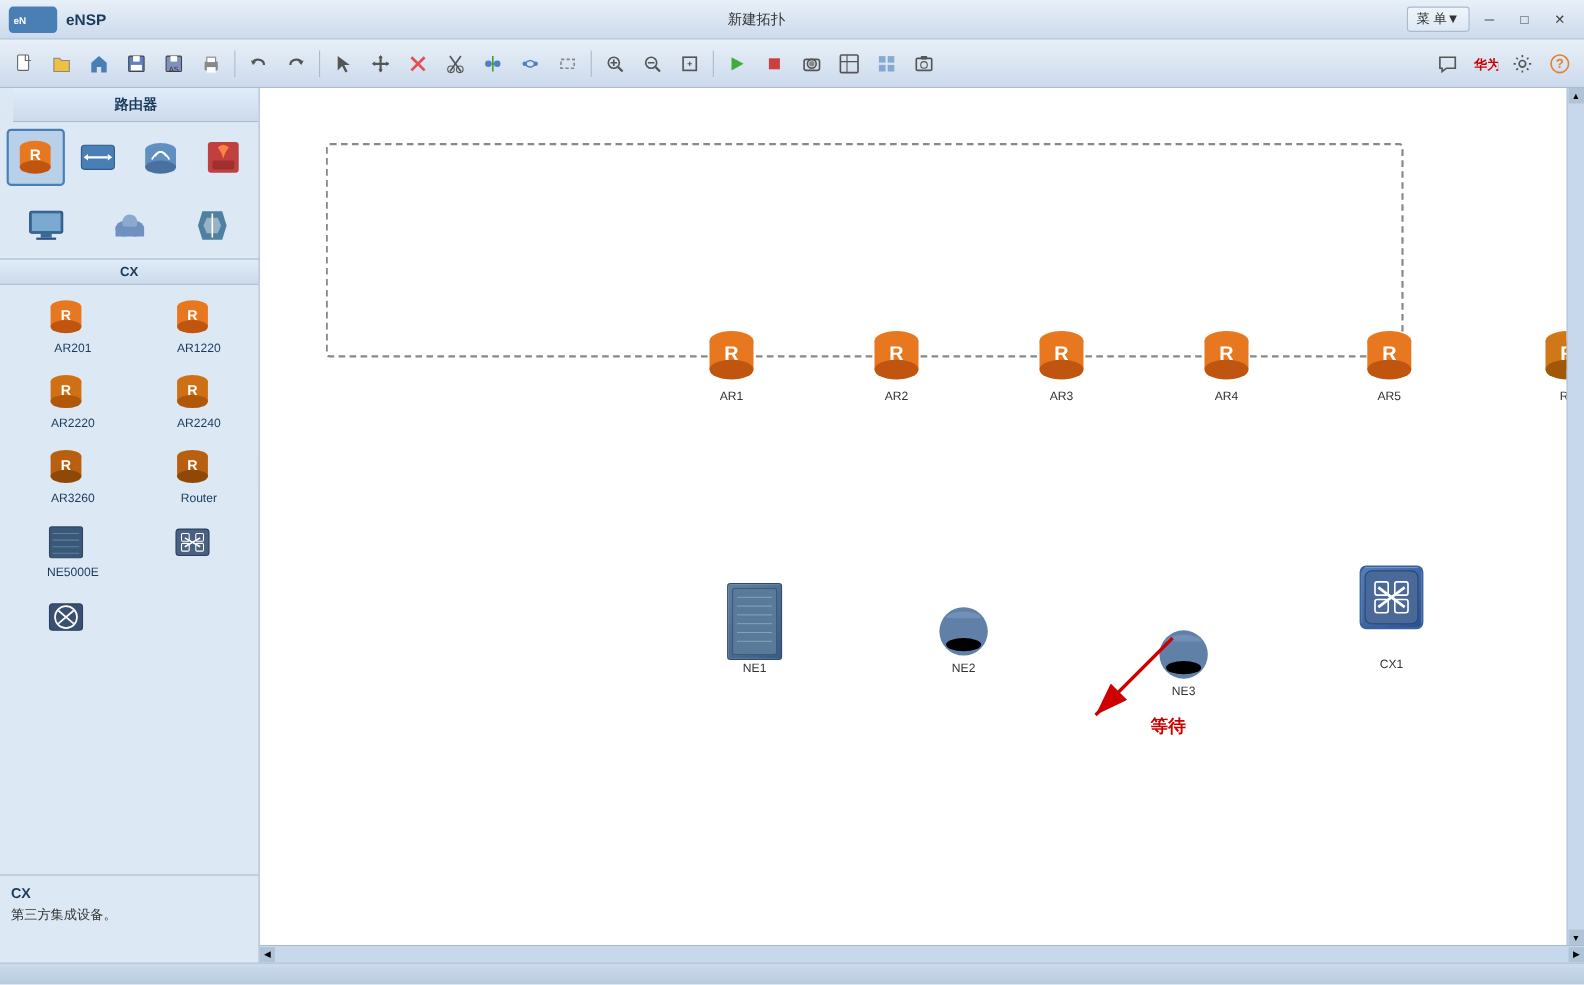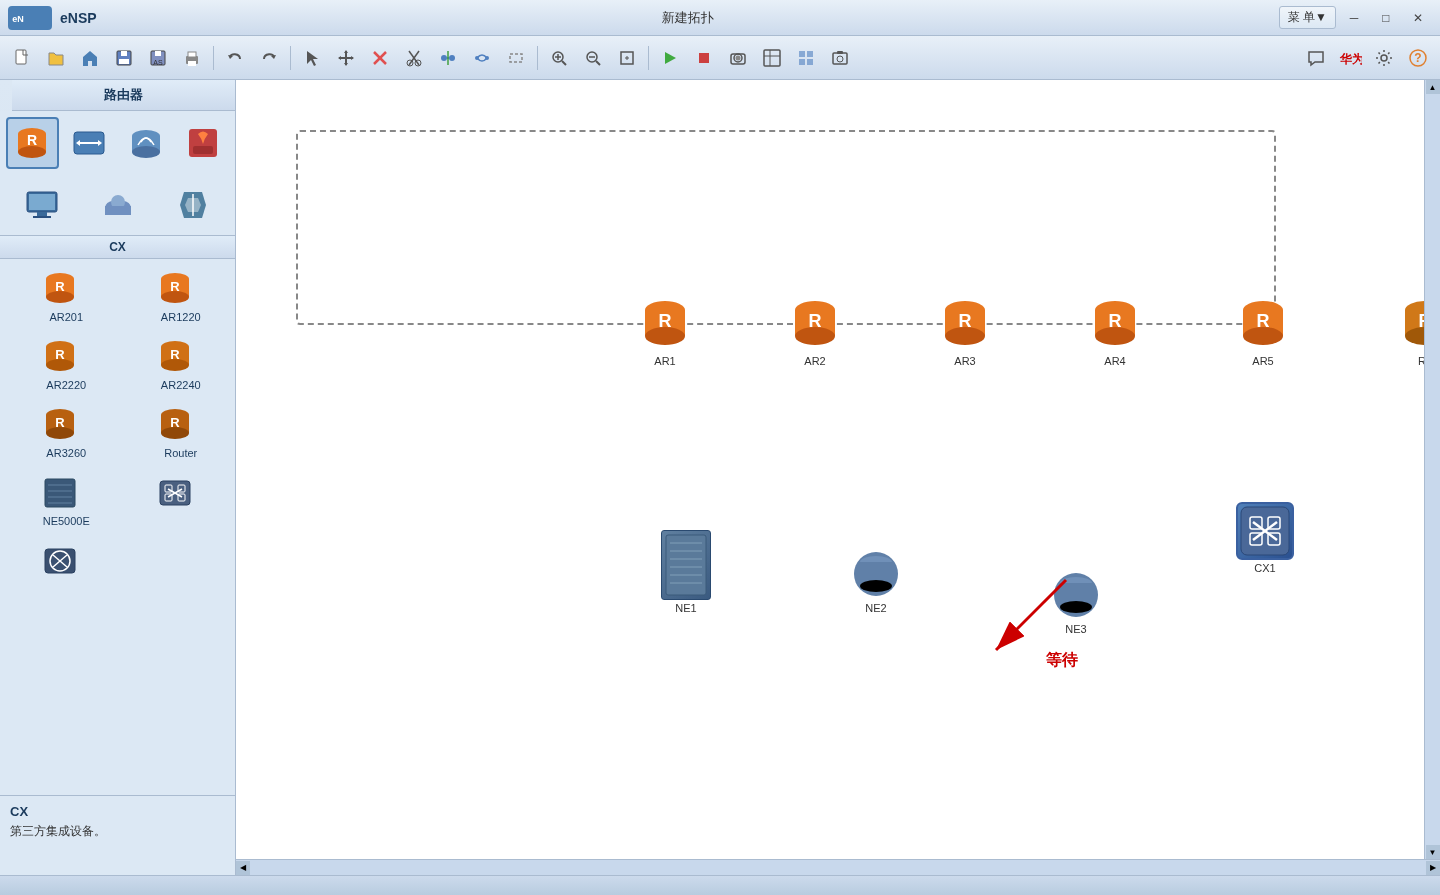--- a/index.html
+++ b/index.html
@@ -728,21 +728,21 @@
         <div class="device-icon" style="left:814px; top:489px;">
           <svg width="52" height="52" viewBox="0 0 52 52">
             <ellipse cx="26" cy="26" rx="22" ry="22" fill="#6080a8" stroke="#4060888"></ellipse>
             <ellipse cx="26" cy="14" rx="16" ry="6" fill="#7090b8"></ellipse>
             <rect x="10" y="14" width="32" height="24" fill="#6080a8"></rect>
             <ellipse cx="26" cy="38" rx="16" ry="6" fill="#4060888"></ellipse>
           </svg>
           <span class="device-label">NE3</span>
         </div>
 
-        <div class="device-icon" style="left:1000px; top:422px;">
+        <div class="device-icon" style="left:1000px; top:434px;gap:24px;">
           <div class="cx-icon">
             <svg width="54" height="54" viewBox="0 0 54 54">
               <rect x="3" y="3" width="48" height="48" rx="6" fill="#4a6898" stroke="#2a4878"></rect>
               <line x1="15" y1="18" x2="39" y2="36" stroke="white" stroke-width="2.5"></line>
               <line x1="39" y1="18" x2="15" y2="36" stroke="white" stroke-width="2.5"></line>
               <rect x="12" y="13" width="12" height="12" rx="2" fill="none" stroke="white" stroke-width="1.5"></rect>
               <rect x="30" y="13" width="12" height="12" rx="2" fill="none" stroke="white" stroke-width="1.5"></rect>
               <rect x="12" y="29" width="12" height="12" rx="2" fill="none" stroke="white" stroke-width="1.5"></rect>
               <rect x="30" y="29" width="12" height="12" rx="2" fill="none" stroke="white" stroke-width="1.5"></rect>
             </svg>

